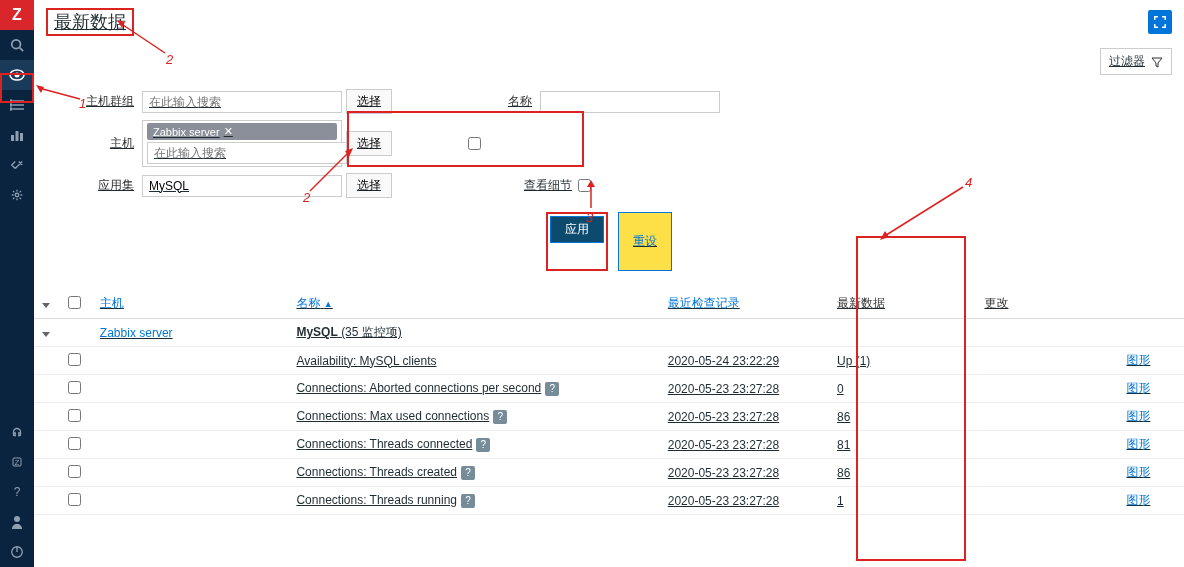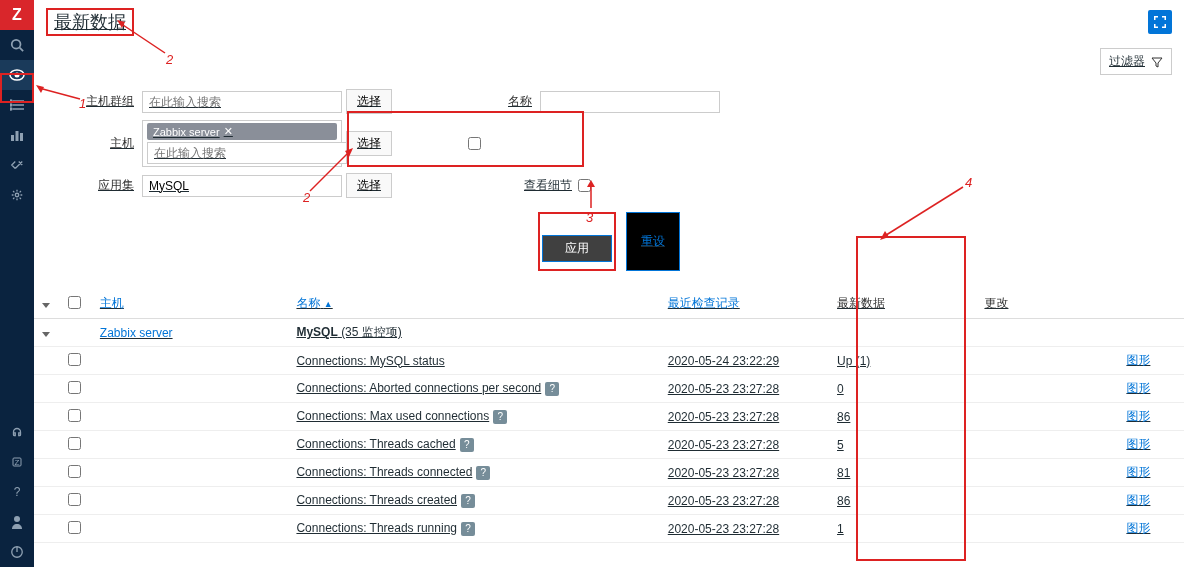--- a/index.html
+++ b/index.html
@@ -22,22 +22,22 @@
 .field input[type=text] { width: 200px; height: 22px; border: 1px solid #ccc; padding: 0 6px; font-size: 12px; }
 .sel-btn { border: 1px solid #ccc; background: #f9f9f9; padding: 3px 10px; margin-left: 4px; cursor: pointer; font-size: 12px; }
 .tag { background: #8a8f99; color: #fff; padding: 2px 6px; border-radius: 2px; font-size: 11px; display: inline-flex; align-items: center; gap: 4px; }
 .tag .x { cursor: pointer; }
 .host-box { width: 200px; border: 1px solid #ccc; padding: 2px 4px; display: flex; flex-direction: column; gap: 2px; }
 .host-box input { border: none; outline: none; width: 100%; font-size: 12px; padding: 2px; }
 .checkbox-field { display: flex; align-items: center; gap: 6px; }
 .checkbox-field label { width: 80px; text-align: right; }
 .red-box1 { position: absolute; border: 2px solid #d22; left: 313px; top: 32px; width: 237px; height: 56px; pointer-events: none; }
 .btn-row { display: flex; justify-content: center; gap: 10px; padding: 8px; }
-.btn-primary { background: #404040; color: #fff; border: 1px solid #0275d8; padding: 4px 22px; cursor: pointer; font-size: 12px; margin-top: 19px; }
-.btn-secondary { background: #000000; color: #0275d8; border: 1px solid #0275d8; padding: 20px 14px; cursor: pointer; font-size: 12px; }
+.btn-primary { background: #0c4a6e; color: #fff; border: 1px solid #0275d8; padding: 4px 14px; cursor: pointer; font-size: 12px; }
+.btn-secondary { background: #fde047; color: #0275d8; border: 1px solid #0275d8; padding: 20px 14px; cursor: pointer; font-size: 12px; }
 .red-box-apply { border: 2px solid #d22; padding: 2px; display: inline-block; }
 .table-wrap { overflow-y: auto; height: 360px; }
 table { width: 100%; border-collapse: collapse; }
 th { text-align: left; padding: 6px 8px; border-bottom: 1px solid #ddd; font-weight: normal; color: #333; background: #fff; }
 th.sortable { color: #0275d8; cursor: pointer; }
 td { padding: 5px 8px; border-bottom: 1px solid #eee; vertical-align: middle; }
 td a, th a { color: #0275d8; text-decoration: none; }
 .tri { display: inline-block; width: 0; height: 0; border-left: 4px solid transparent; border-right: 4px solid transparent; border-top: 5px solid #666; cursor: pointer; }
 input[type=checkbox] { cursor: pointer; }
 input[type=checkbox]:disabled { cursor: default; }
@@ -216,21 +216,21 @@
           <td><b>MySQL</b> <span>(35 监控项)</span></td>
           <td></td>
             <td></td>
             <td></td>
             <td></td>
         </tr>
       <tr>
     <td></td>
     <td><input type="checkbox" style=""></td>
     <td></td>
-    <td>Connections: MySQL status</td>
+    <td>Availability: MySQL clients</td>
     <td>2020-05-24 23:22:29</td>
     <td>Up (1)</td>
     <td></td>
     <td><a href="#">图形</a></td>
           </tr>
           <tr>
     <td></td>
     <td><input type="checkbox" style=""></td>
     <td></td>
     <td>Connections: Aborted connections per second<span class="help-icon">?</span></td>
@@ -239,30 +239,20 @@
     <td></td>
     <td><a href="#">图形</a></td>
           </tr>
           <tr>
     <td></td>
     <td><input type="checkbox" style=""></td>
     <td></td>
     <td>Connections: Max used connections<span class="help-icon">?</span></td>
     <td>2020-05-23 23:27:28</td>
     <td>86</td>
-    <td></td>
-    <td><a href="#">图形</a></td>
-          </tr>
-          <tr>
-    <td></td>
-    <td><input type="checkbox" style=""></td>
-    <td></td>
-    <td>Connections: Threads cached<span class="help-icon">?</span></td>
-    <td>2020-05-23 23:27:28</td>
-    <td>5</td>
     <td></td>
     <td><a href="#">图形</a></td>
           </tr>
           <tr>
     <td></td>
     <td><input type="checkbox" style=""></td>
     <td></td>
     <td>Connections: Threads connected<span class="help-icon">?</span></td>
     <td>2020-05-23 23:27:28</td>
     <td>81</td>

